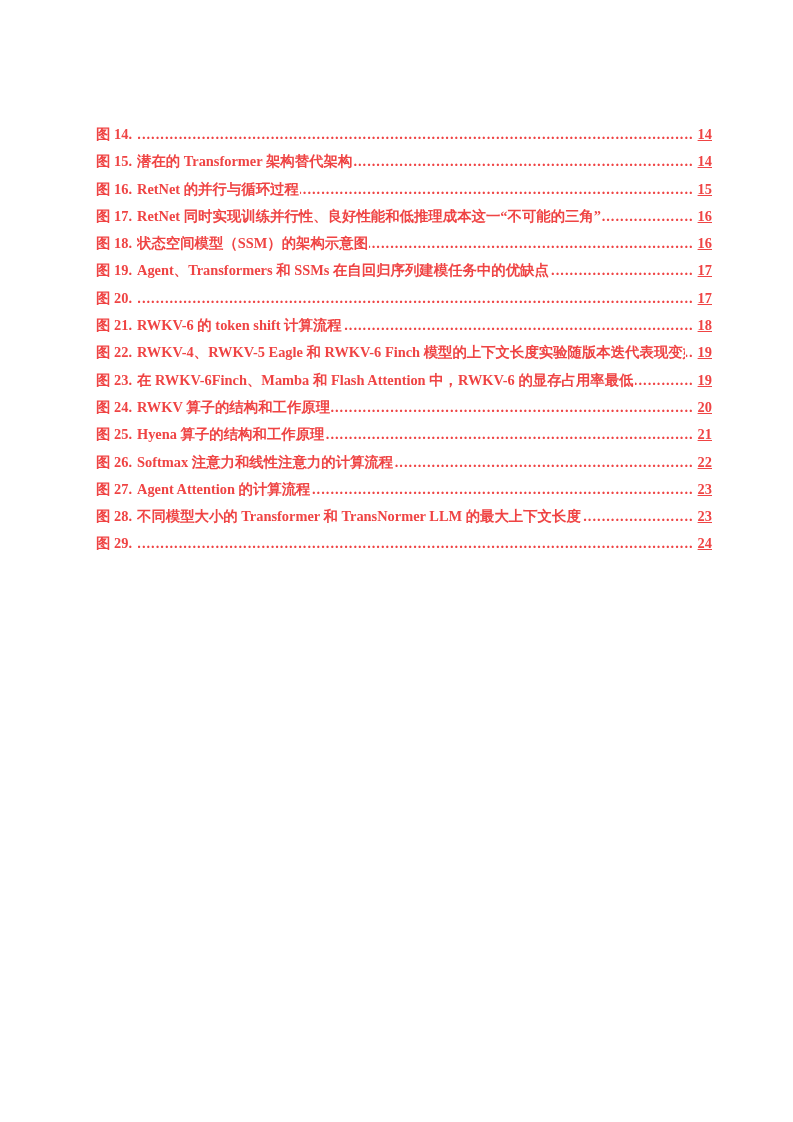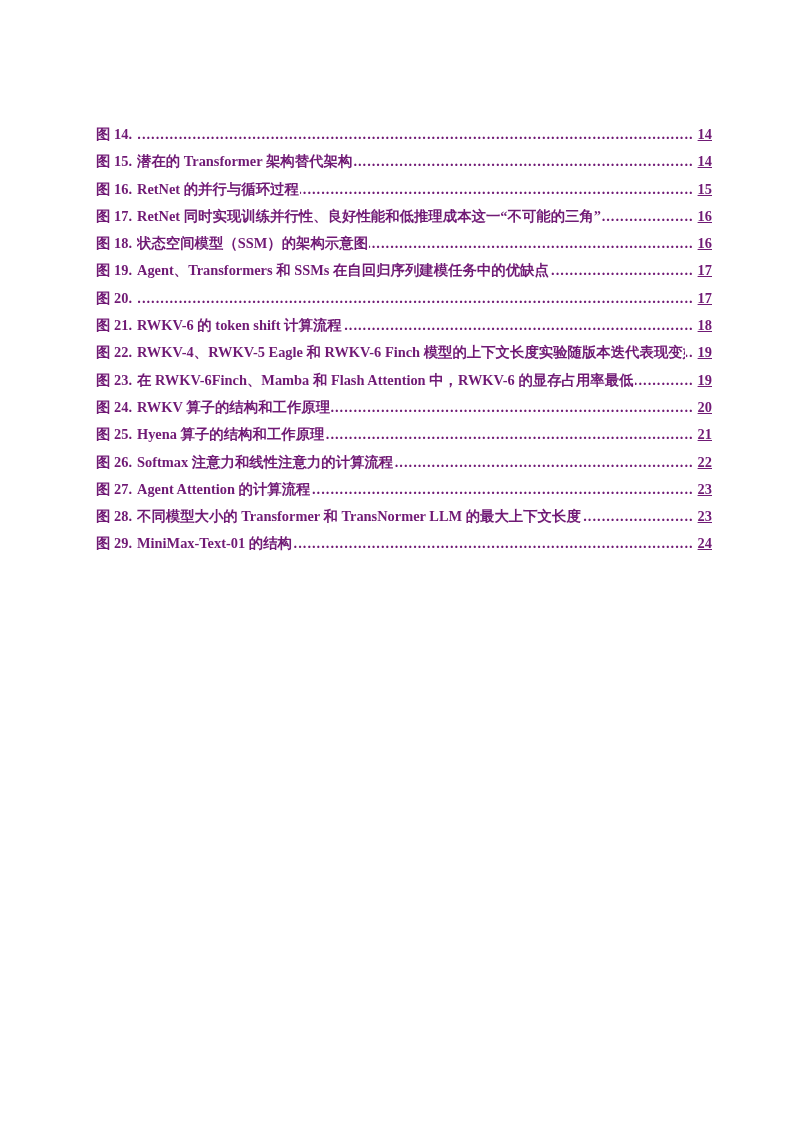--- a/index.html
+++ b/index.html
@@ -21,21 +21,21 @@
     width: 616px; 
   }
   .toc-row {
     display: flex;
     align-items: baseline;
     height: 27.3px;
     line-height: 27.3px;
     font-family: "Liberation Serif", "DejaVu Serif", serif;
     font-weight: 700;
     font-size: 14.4px;
-    color: #701a75;
+    color: #ef4444;
     white-space: nowrap;
     overflow: hidden;
   }
   .toc-label {
     flex: 0 0 auto;
     margin-right: 5px;
   }
   .toc-title {
     flex: 0 1 auto;
     overflow: hidden;
@@ -144,18 +144,17 @@
     <span class="page-number">23</span>
   </div>
       <div class="toc-row">
     <span class="toc-label">图 28.</span>
     <span class="toc-title">不同模型大小的 Transformer 和 TransNormer LLM 的最大上下文长度</span>
     <span class="dot-leader">........................................................................................................................................................................................................</span>
     <span class="page-number">23</span>
   </div>
       <div class="toc-row">
     <span class="toc-label">图 29.</span>
-    <span class="toc-title">MiniMax-Text-01 的结构</span>
     <span class="dot-leader">........................................................................................................................................................................................................</span>
     <span class="page-number">24</span>
   </div>
     </div>
 </div>
 
 </body></html>

